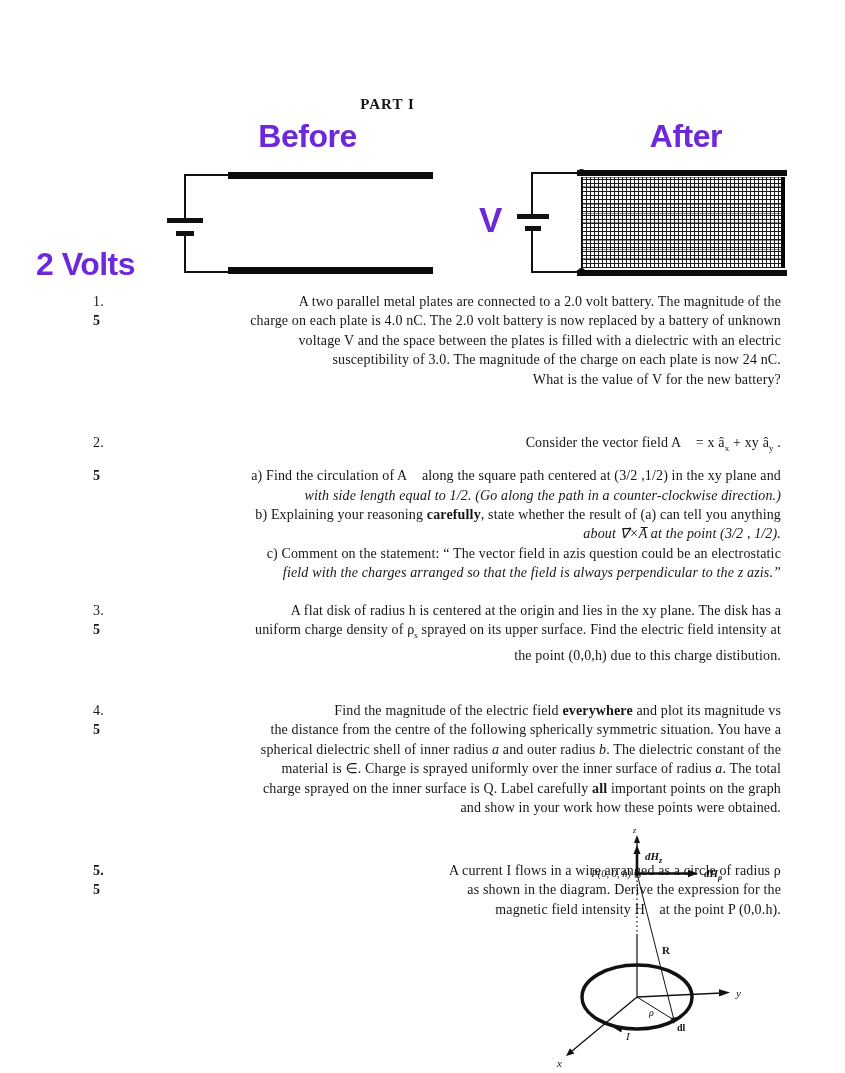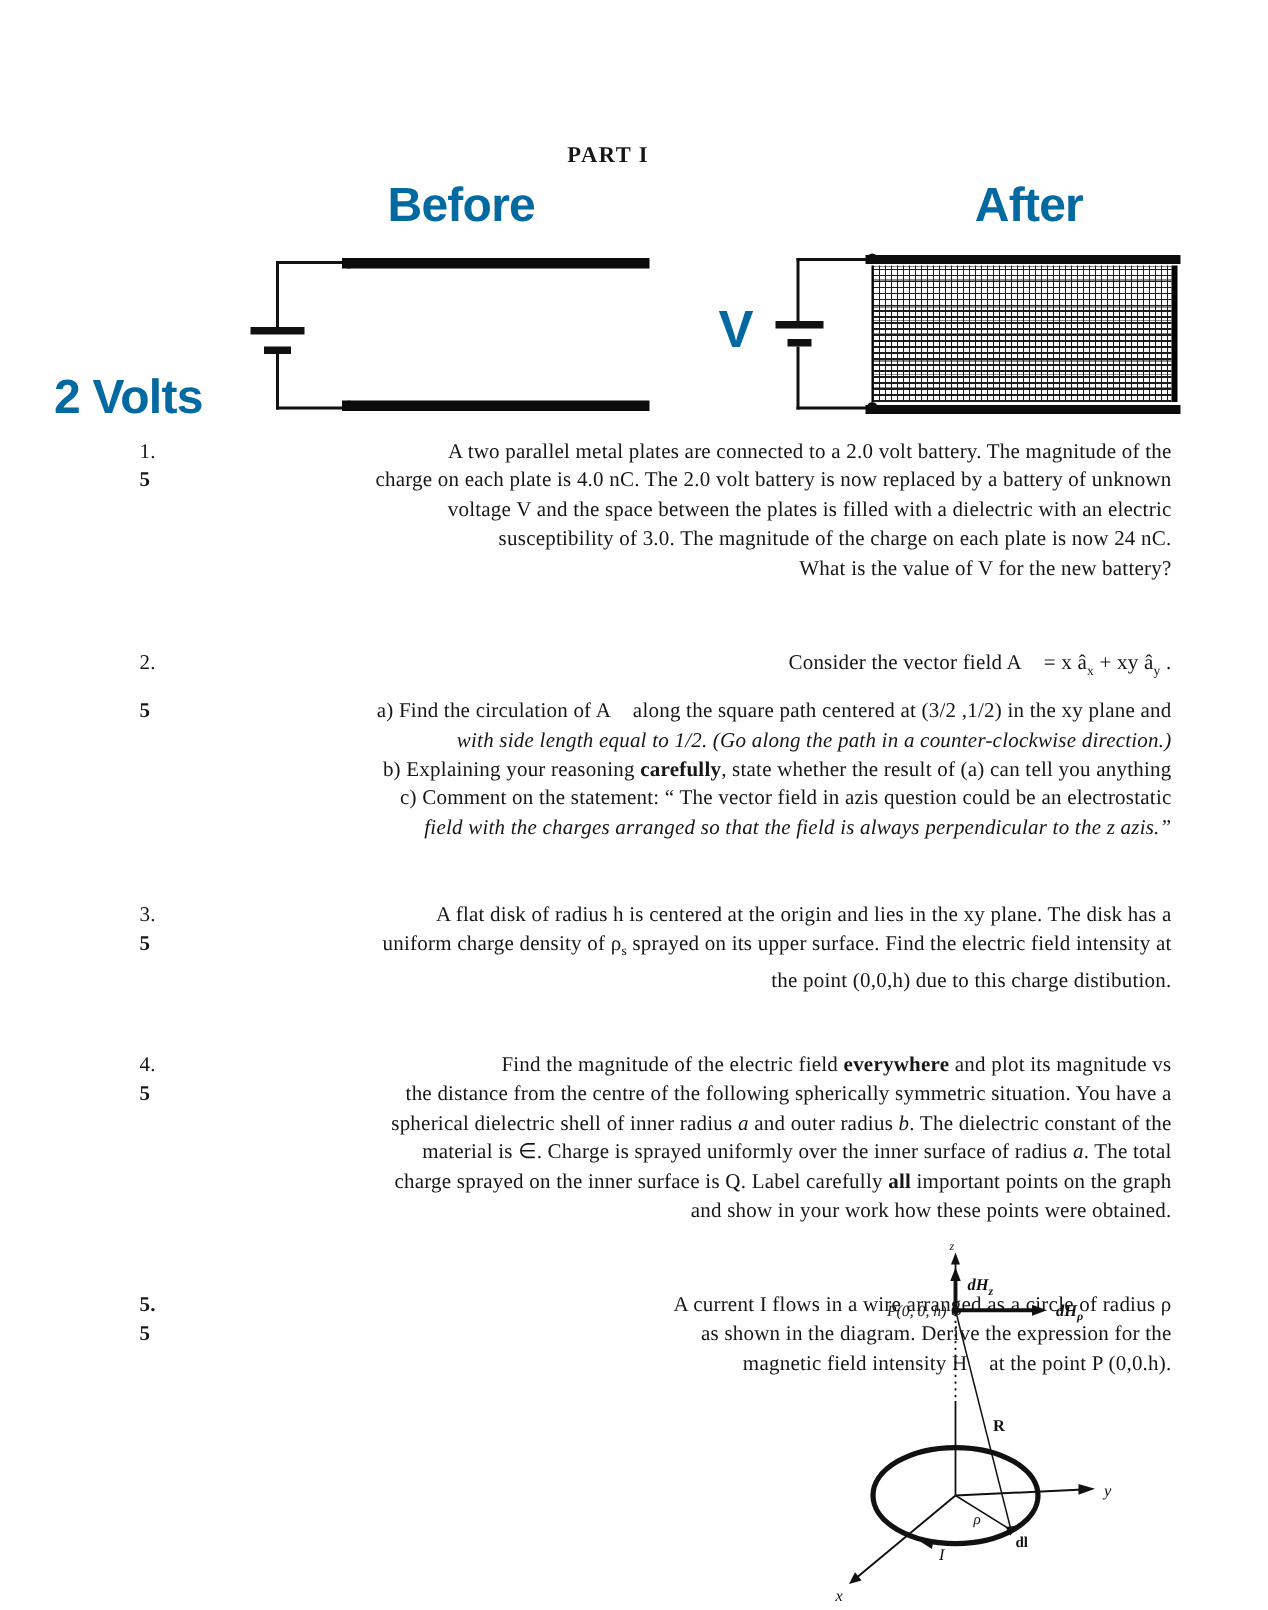--- a/index.html
+++ b/index.html
@@ -1,23 +1,23 @@
 <!DOCTYPE html>
 <html><head>
 <meta charset="utf-8">
 <style>
   html,body{margin:0;padding:0;}
   .page{position:relative;width:845px;height:1073px;background:#ffffff;
         font-family:"Liberation Serif",serif;color:#161616;overflow:hidden;}
 
   
-  .part-title{position:absolute;left:348px;top:96px;width:115px;text-align:center;
+  .part-title{position:absolute;left:330px;top:96px;width:115px;text-align:center;
               font-weight:bold;font-size:15px;letter-spacing:1px;}
   .big-label{position:absolute;font-family:"Liberation Sans",sans-serif;font-weight:bold;
-             color:#0369a1;letter-spacing:-0.5px;}
+             color:#6d28d9;letter-spacing:-0.5px;}
   .before-label{left:230px;top:118px;width:155px;text-align:center;font-size:32px;}
   .after-label{left:597px;top:118px;width:125px;text-align:right;font-size:32px;}
   .volts-label{left:36px;top:204px;font-size:32px;margin-top:42px;}
   .v-label{left:479px;top:200px;font-size:35px;}
 
   
   .wire{position:absolute;background:#111;}
   .plate{position:absolute;background:#0c0c0c;}
   .dot{position:absolute;width:7px;height:7px;border-radius:50%;background:#0c0c0c;}
   .dielectric{position:absolute;left:581px;top:177px;width:199px;height:91px;
@@ -113,20 +113,24 @@
         <span class="txt">a) Find the circulation of A⃗ along the square path centered at (3/2 ,1/2) in the xy plane and</span>
       </div>
       <div class="qrow ind">
         <span class="gut"></span>
         <span class="txt">with side length equal to 1/2. (Go along the path in a counter-clockwise direction.)</span>
       </div>
       <div class="qrow">
         <span class="gut"></span>
         <span class="txt">b) Explaining your reasoning <b>carefully</b>, state whether the result of (a) can tell you anything</span>
       </div>
+      <div class="qrow ind">
+        <span class="gut"></span>
+        <span class="txt">about ∇⃗×A̅ at the point (3/2 , 1/2).</span>
+      </div>
       <div class="qrow">
         <span class="gut"></span>
         <span class="txt">c) Comment on the statement: “ The vector field in azis question could be an electrostatic</span>
       </div>
       <div class="qrow ind">
         <span class="gut"></span>
         <span class="txt">field with the charges arranged so that the field is always perpendicular to the z azis.”</span>
       </div>
     </div>
   <div class="question q3">

